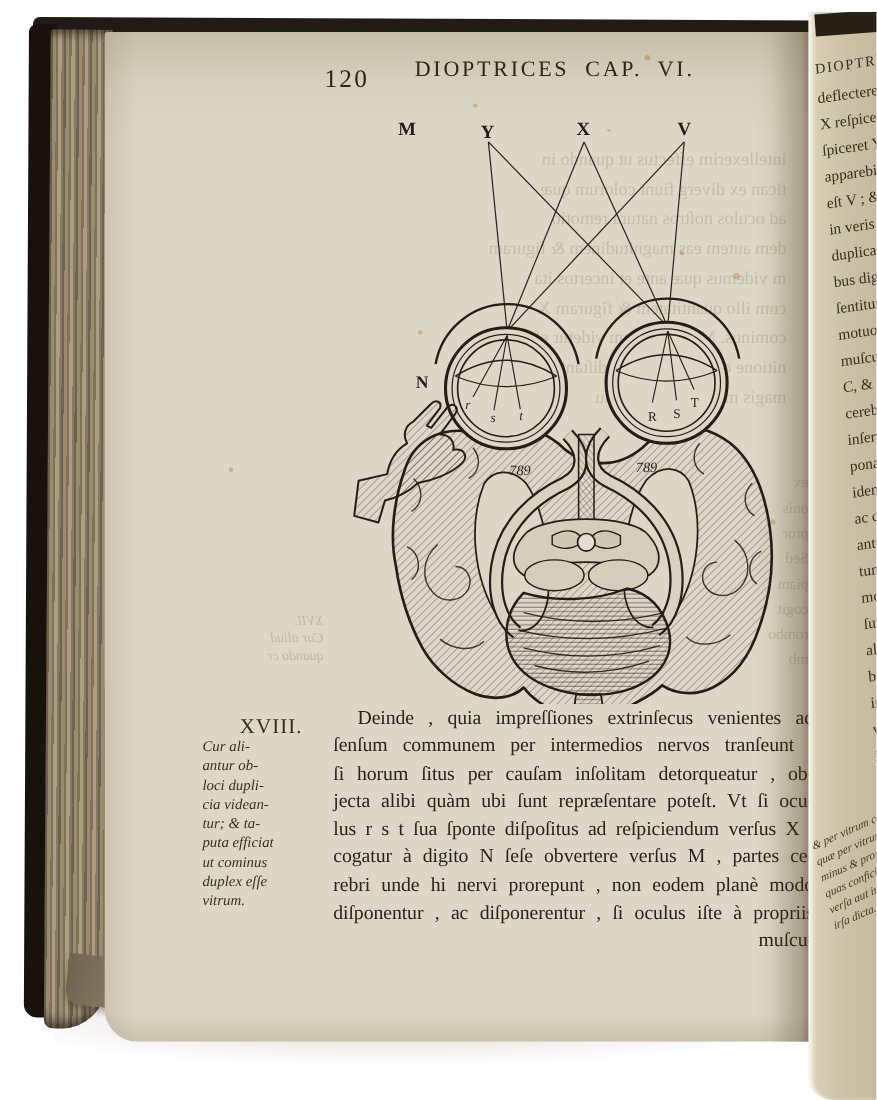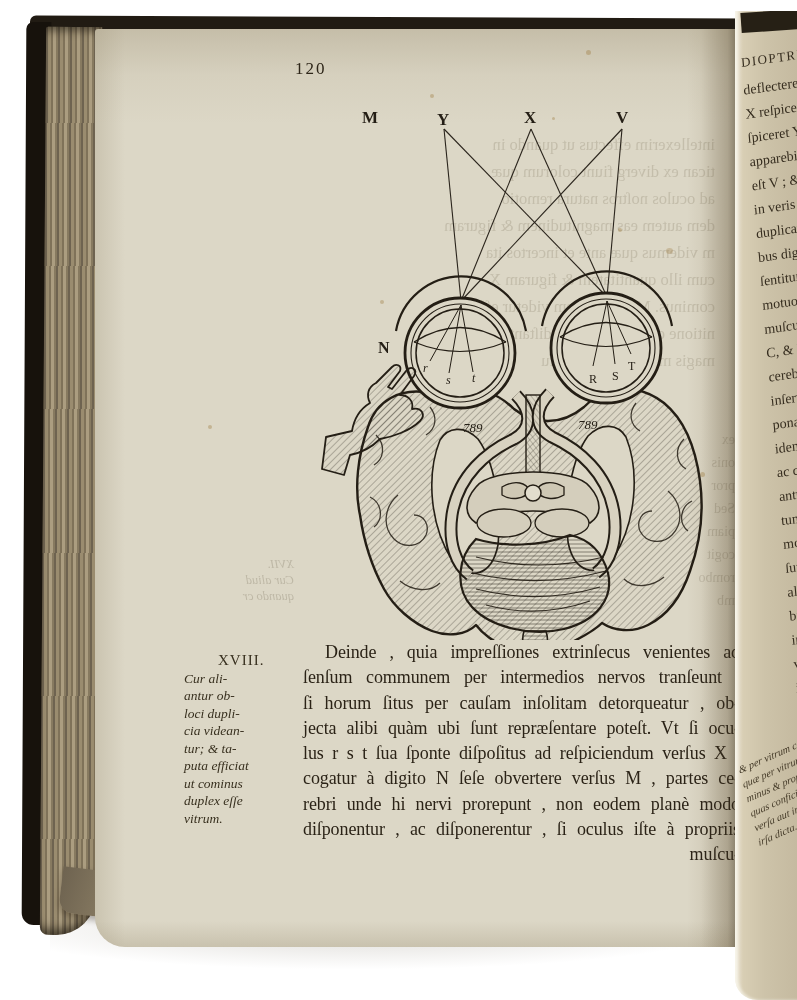--- a/index.html
+++ b/index.html
@@ -29,30 +29,30 @@
       #dcd7c6;
     border-radius:3px 0 0 30px;}
   .gutter-shade{left:701px;top:29px;width:41px;height:918px;
     background:linear-gradient(90deg,rgba(80,65,40,0) 0,rgba(80,65,40,.22) 65%,rgba(40,30,15,.5) 100%);}
   .next-page{left:735px;top:11px;width:62px;height:989px;overflow:hidden;
     background:linear-gradient(90deg,#efe9da 0,#d8ceb4 8px,#cdc3a9 30px,#c5baa0 100%);
     box-shadow:inset 3px 0 3px rgba(255,255,248,.55);border-radius:0 0 0 22px;}
   .next-page-top{position:absolute;left:6px;top:0;width:60px;height:20px;background:#262015;
     transform:rotate(-4deg);}
   
-  .folio{left:295px;top:59px;font-size:17px;letter-spacing:2px;}
+  .folio{left:295px;top:59px;font-size:23px;letter-spacing:2px;}
   .running-header{left:377px;top:52px;width:290px;font-size:20px;letter-spacing:2.5px;
     word-spacing:7px;white-space:nowrap;}
   .body-block{left:303px;top:640px;width:437px;font-size:18px;line-height:25.3px;color:#2b2317;}
   .body-line{text-align:justify;text-align-last:justify;white-space:nowrap;letter-spacing:-0.1px;}
   .body-line.first{padding-left:22px;}
   .catchword{text-align:right;text-align-last:right;}
   .margin-note{left:184px;top:652px;width:116px;font-size:13.5px;line-height:17.5px;
     font-style:italic;color:#38301f;}
-  .margin-note .num{font-style:normal;padding-left:34px;font-size:15px;letter-spacing:1px;}
+  .margin-note .num{font-style:normal;padding-left:34px;font-size:19px;letter-spacing:1px;}
   
   .np-text{position:absolute;left:5px;top:40px;width:220px;font-size:14px;line-height:24px;
     color:#362d1f;transform:rotate(-5deg) skewY(-3deg);transform-origin:left top;white-space:nowrap;}
   .np-header{font-size:13px;letter-spacing:1.5px;margin-bottom:4px;}
   .np-foot{position:absolute;left:2px;top:752px;width:200px;font-size:10.5px;line-height:15px;
     font-style:italic;color:#443a28;transform:rotate(-15deg) skewY(-9deg);transform-origin:left top;
     white-space:nowrap;}
   .np-foot .mark{padding-left:58px;font-style:normal;}
   
   .ghost{color:rgba(58,45,22,.15);filter:blur(.5px);transform:scaleX(-1);white-space:nowrap;}
@@ -105,20 +105,21 @@
   <div class="fox" style="left:586px;top:50px;width:5px;height:5px"></div>
   <div class="fox" style="left:430px;top:94px;width:4px;height:4px"></div>
   <div class="fox" style="left:618px;top:228px;width:4px;height:4px"></div>
   <div class="fox" style="left:666px;top:248px;width:7px;height:6px;background:rgba(148,108,44,.28)"></div>
   <div class="fox" style="left:380px;top:300px;width:4px;height:4px"></div>
   <div class="fox" style="left:700px;top:472px;width:5px;height:5px"></div>
   <div class="fox" style="left:208px;top:425px;width:4px;height:4px"></div>
   <div class="fox" style="left:552px;top:117px;width:3px;height:3px"></div>
 
   <div class="abs folio">120</div>
+  <div class="abs running-header">DIOPTRICES CAP. VI.</div>
 
   <svg class="abs figure-svg" width="430" height="545" viewBox="0 0 430 545">
     <defs>
       <pattern id="hD" width="5" height="5" patternUnits="userSpaceOnUse" patternTransform="rotate(45)">
         <line x1="0" y1="0" x2="0" y2="5" stroke="#241e15" stroke-width="1" opacity=".55"></line>
       </pattern>
       <pattern id="hD2" width="4" height="4" patternUnits="userSpaceOnUse" patternTransform="rotate(-38)">
         <line x1="0" y1="0" x2="0" y2="4" stroke="#241e15" stroke-width="0.9" opacity=".5"></line>
       </pattern>
       <pattern id="hH" width="4" height="4" patternUnits="userSpaceOnUse">

